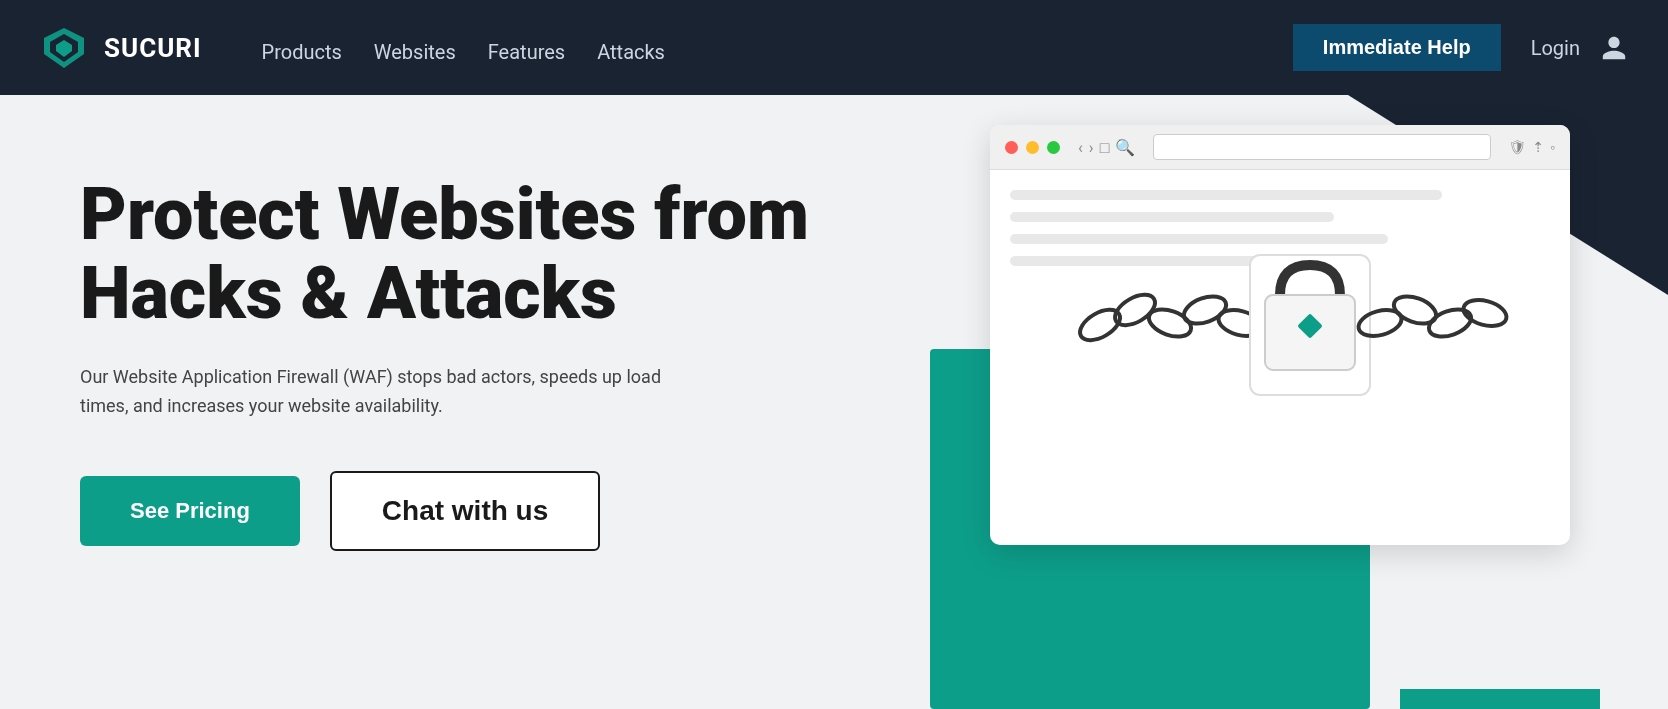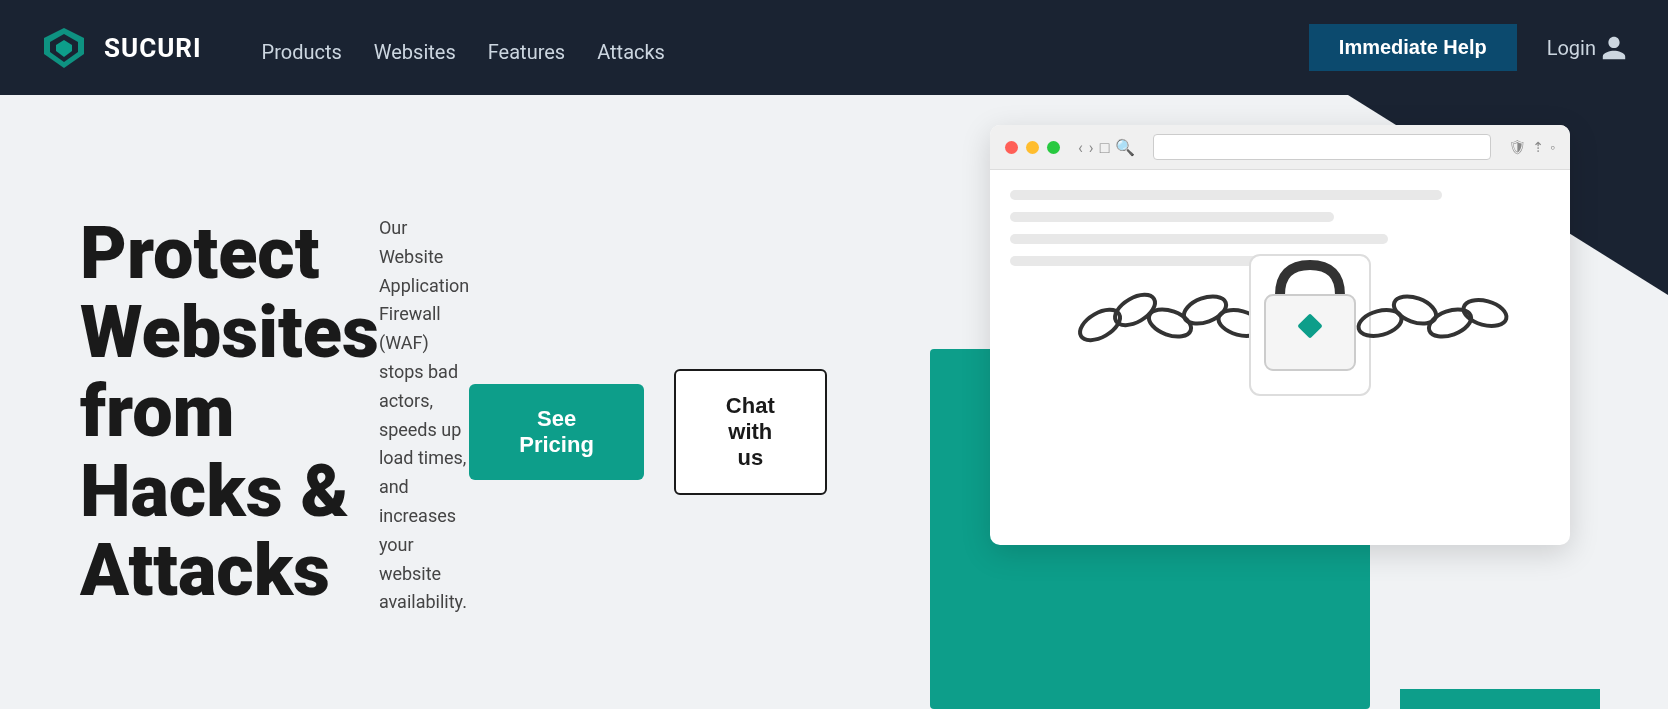--- a/index.html
+++ b/index.html
@@ -78,21 +78,21 @@
       font-size: 20px;
       font-weight: 700;
       border-radius: 0;
       cursor: pointer;
       white-space: nowrap;
     }
 
     .login-area {
       display: flex;
       align-items: center;
-      gap: 4px;
+      gap: 20px;
       color: #ccd6e0;
       font-size: 20px;
       cursor: pointer;
     }
 
     .user-icon {
       width: 28px;
       height: 28px;
       fill: #ccd6e0;
     }
@@ -117,24 +117,23 @@
       height: 0;
       border-style: solid;
       border-width: 0 320px 200px 0;
       border-color: transparent #1a2332 transparent transparent;
     }
 
     .hero-content {
       flex: 1;
       padding: 80px 80px 60px 80px;
       display: flex;
-      flex-direction: row;
+      flex-direction: column;
       justify-content: flex-start;
       max-width: 900px;
-      margin-top: 39px;
     }
 
     .hero-title {
       font-size: 72px;
       font-weight: 900;
       color: #1a1a1a;
       line-height: 1.1;
       margin-bottom: 30px;
     }
 
@@ -161,21 +160,21 @@
       font-weight: 700;
       border-radius: 6px;
       cursor: pointer;
     }
 
     .btn-chat {
       background-color: white;
       color: #1a1a1a;
       border: 2.5px solid #1a1a1a;
       padding: 22px 50px;
-      font-size: 22px;
+      font-size: 28px;
       font-weight: 700;
       border-radius: 6px;
       cursor: pointer;
     }
 
     .hero-image-area {
       flex: 0 0 700px;
       position: relative;
       display: flex;
       align-items: center;

